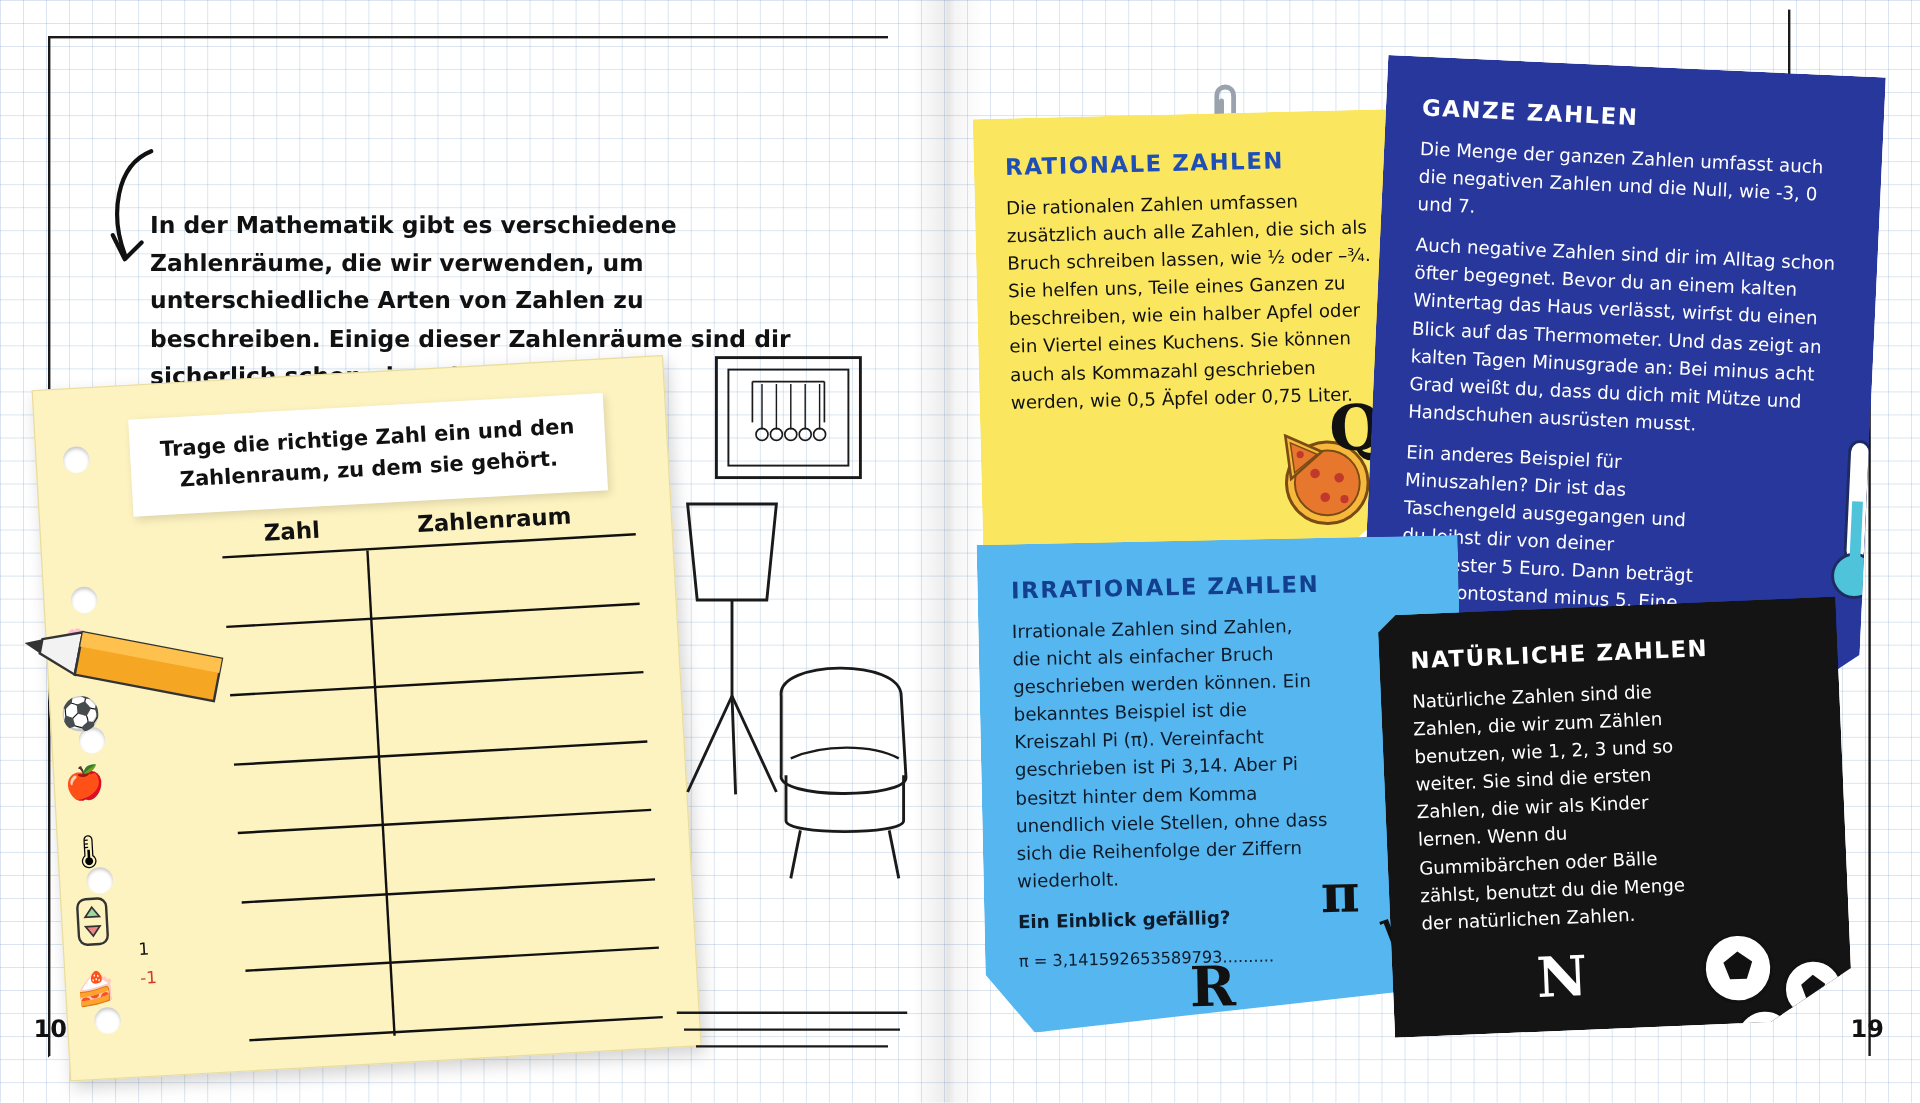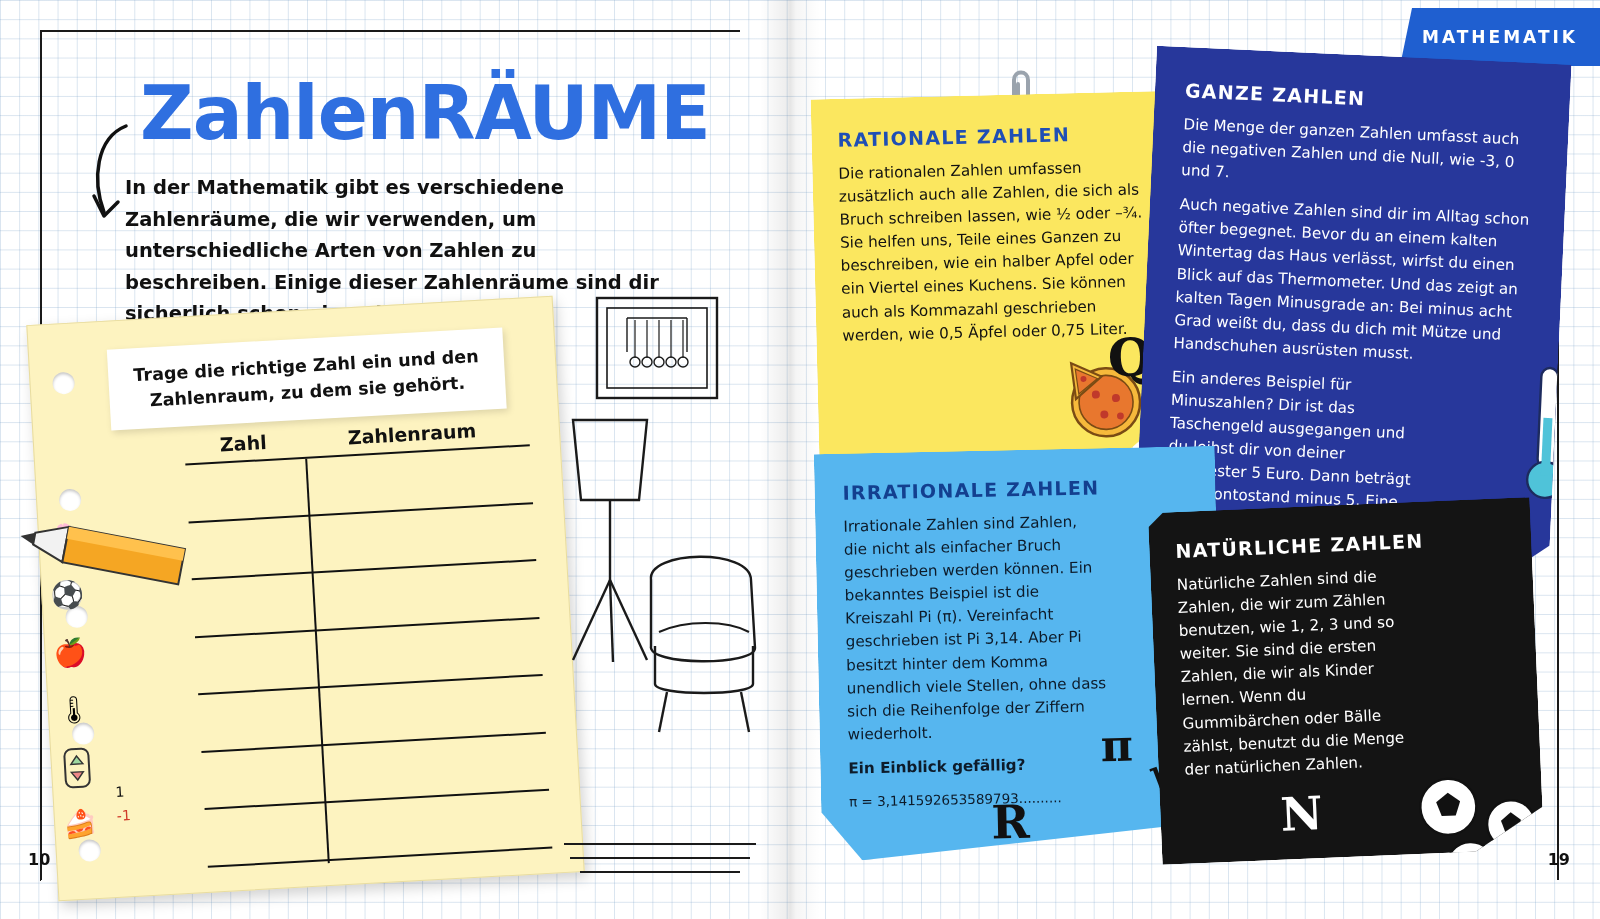--- a/index.html
+++ b/index.html
@@ -117,47 +117,41 @@
   #note-irrational h3{color:#133f8f;}
   
   #note-natuerliche{
     left:1155px;top:505px;width:330px;min-height:300px;background:#141414;
     transform:rotate(-2.4deg);padding:28px 26px 24px 26px;color:#fff;
     clip-path:polygon(0 4%,4% 0,100% 0,100% 88%,82% 100%,0 100%);
   }
   #note-natuerliche h3{color:#fff;}
 
   .sym{font-family:"DejaVu Serif", serif;font-weight:700;}
-  .pg{position:absolute;bottom:50px;font-size:16px;font-weight:700;color:#111;}
+  .pg{position:absolute;bottom:50px;font-size:20px;font-weight:700;color:#111;}
   #pg-left{left:28px;}
   #pg-right{right:30px;}
 
   .paperclip{position:absolute;left:1000px;top:62px;}
   .underlines{position:absolute;left:560px;top:838px;}
 </style>
 </head>
 <body>
 
 <div id="page">
 
   <div class="frame-line" style="left:40px;top:30px;width:700px;height:2px;"></div>
   <div class="frame-line" style="left:40px;top:30px;width:2px;height:850px;"></div>
   <div class="frame-line" style="left:40px;top:880px;width:1px;height:1px;"></div>
   <div class="frame-line" style="left:1490px;top:8px;width:2px;height:60px;"></div>
   <div class="frame-line" style="left:1557px;top:70px;width:2px;height:810px;"></div>
 
   <div id="fold"></div>
 
-  <div id="chapter-tab">
-    <span>MATHEMATIK</span>
-  </div>
-
-  <div id="title">
-    <span>Zahlen</span><span class="part2">RÄUME</span>
-  </div>
+
 
   <svg id="arrow" width="70" height="110" viewBox="0 0 70 110">
     <path d="M48 6 C18 18, 14 60, 26 92" stroke="#111" stroke-width="3.5" fill="none" stroke-linecap="round"></path>
     <path d="M16 76 L26 96 L40 82" stroke="#111" stroke-width="3.5" fill="none" stroke-linecap="round" stroke-linejoin="round"></path>
   </svg>
 
   <div id="intro">In der Mathematik gibt es verschiedene Zahlenräume, die wir verwenden, um unterschiedliche Arten von Zahlen zu beschreiben. Einige dieser Zahlenräume sind dir sicherlich schon einmal begegnet.</div>
 
   <div id="notepad">
     <div class="punch" style="top:48px;"></div>

